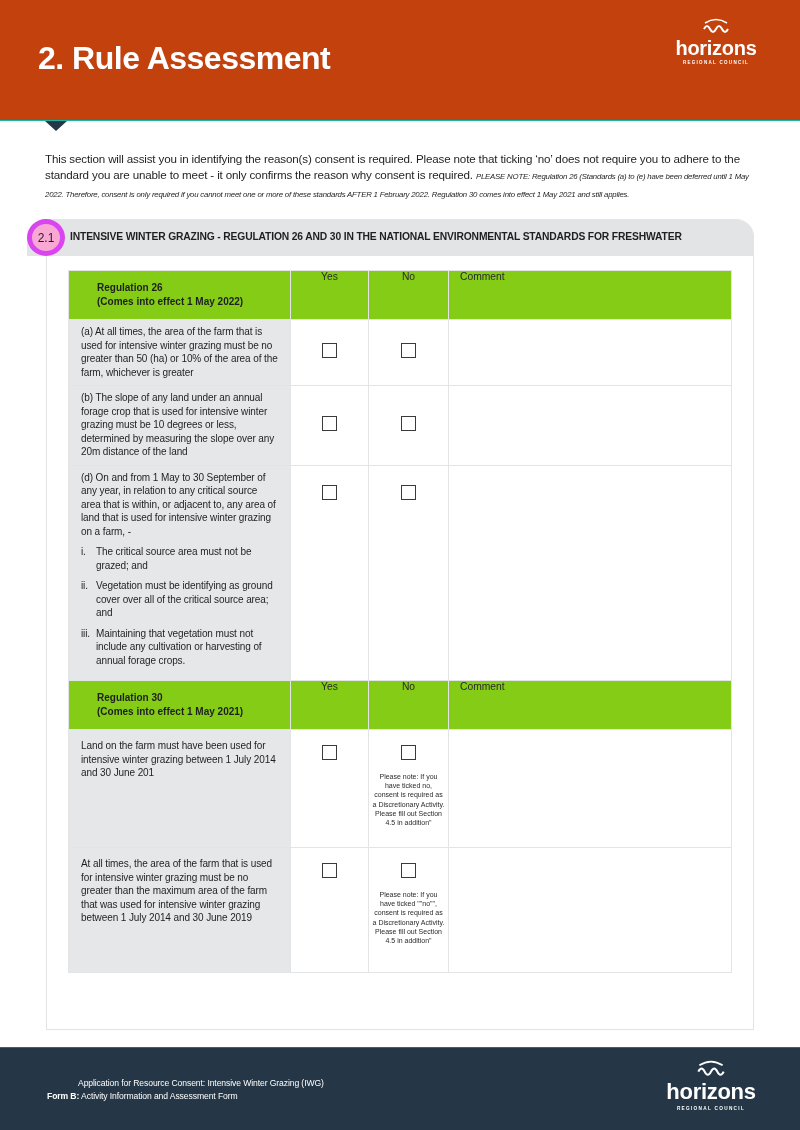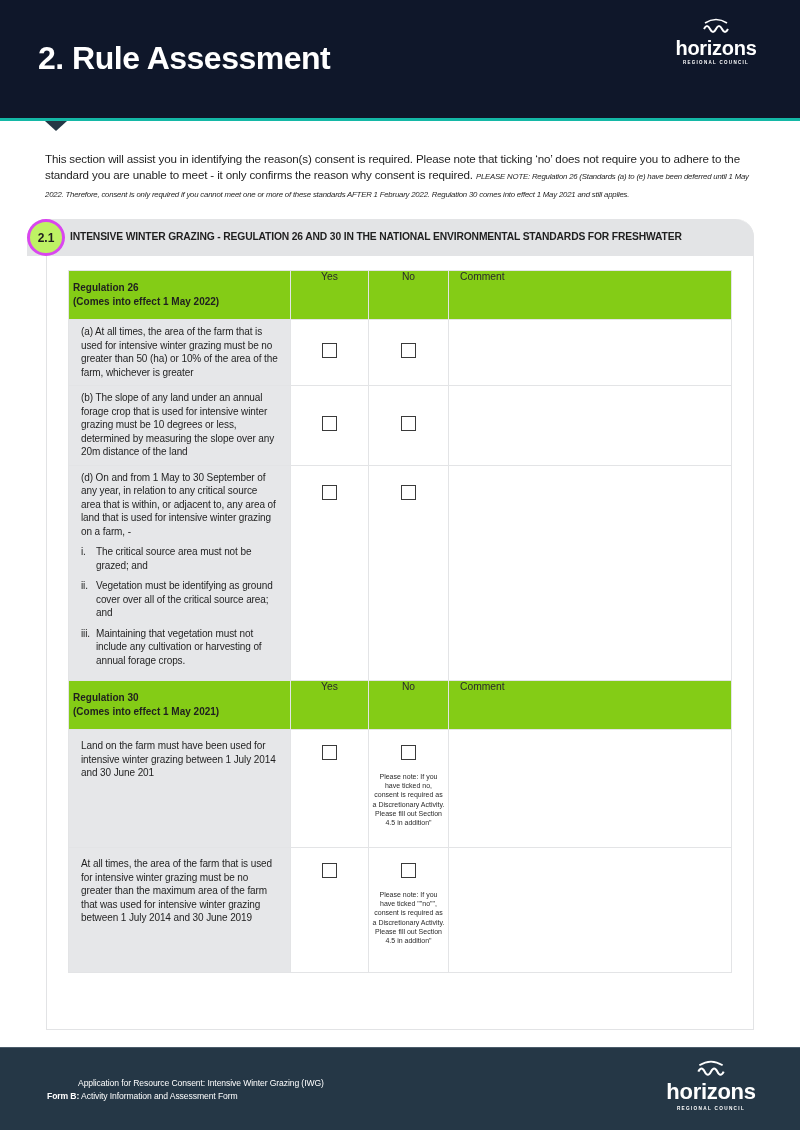--- a/index.html
+++ b/index.html
@@ -1,21 +1,21 @@
 <!DOCTYPE html>
 <html><head>
   <meta charset="utf-8">
   <style>
     * { box-sizing: border-box; margin: 0; padding: 0; }
     html, body { width: 800px; height: 1130px; background: #ffffff; overflow: hidden; }
     body { font-family: "Liberation Sans", sans-serif; color: #1f1f1f; position: relative; }
 
     .header {
       position: absolute; left: 0; top: 0; width: 800px; height: 121px;
-      background: #0f172a; border-bottom: 3px solid #14b8a6;
+      background: #c2410c; border-bottom: 1px solid #14b8a6;
     }
     .header-title {
       position: absolute; left: 38px; top: 40px;
       font-family: "Liberation Sans", sans-serif; font-weight: bold;
       font-size: 32px; color: #ffffff; letter-spacing: -0.5px;
     }
     .header-notch {
       position: absolute; left: 45px; top: 121px; width: 0; height: 0;
       border-left: 11px solid transparent; border-right: 11px solid transparent;
       border-top: 10px solid #253746;
@@ -38,22 +38,22 @@
     .section {
       position: absolute; left: 46px; top: 219px; width: 708px; height: 811px;
       border: 1px solid #e2e3e5; border-top: none; border-radius: 0 18px 0 0;
     }
     .section-bar {
       position: absolute; left: 27px; top: 219px; width: 727px; height: 37px;
       background: #e3e4e6; border-radius: 19px 19px 0 0;
     }
     .section-num {
       position: absolute; left: 27px; top: 219px; width: 38px; height: 37px;
-      border-radius: 50%; background: #bef264; border: 3px solid #d946ef;
-      font-weight: bold; font-size: 12px; color: #1f1f1f;
+      border-radius: 50%; background: #f9a8d4; border: 5px solid #d946ef;
+      font-weight: normal; font-size: 12px; color: #1f1f1f;
       display: flex; align-items: center; justify-content: center;
     }
     .section-title {
       position: absolute; left: 70px; top: 231px;
       font-weight: bold; font-size: 10.3px; color: #1f1f1f; letter-spacing: -0.15px;
       white-space: nowrap;
     }
 
     table.rules {
       position: absolute; left: 68px; top: 270px; width: 663px;
@@ -61,21 +61,21 @@
     }
     table.rules td, table.rules th {
       border: 1px solid #e3e4e6; vertical-align: top;
     }
     .col-desc { width: 222px; }
     .col-yes { width: 78px; }
     .col-no { width: 80px; }
     .col-comment { width: 283px; }
 
     .hdr-row th { background: #84cc16; height: 45px; font-weight: normal; vertical-align: middle; font-size: 10.3px; color: #2a2a2a; }
-    .hdr-row th.desc { text-align: left; padding: 10px 4px; font-weight: bold; font-size: 10px; line-height: 14px; color: #1f1f1f; }
+    .hdr-row th.desc { text-align: left; padding: 10px 28px; font-weight: bold; font-size: 10px; line-height: 14px; color: #1f1f1f; }
     .hdr-row th.center { text-align: center; }
     .hdr-row th.left { text-align: left; padding-left: 11px; }
 
     td.desc { background: #e6e7e9; padding: 5px 12px 6px 12px; font-size: 10px; line-height: 13.5px; color: #1f1f1f; letter-spacing: -0.1px; }
     td.cell { background: #ffffff; text-align: center; }
     td.comment { background: #ffffff; }
 
     .cbox {
       display: inline-block; width: 15px; height: 15px; border: 1.3px solid #3a3a3a;
       background: #ffffff; cursor: pointer;

